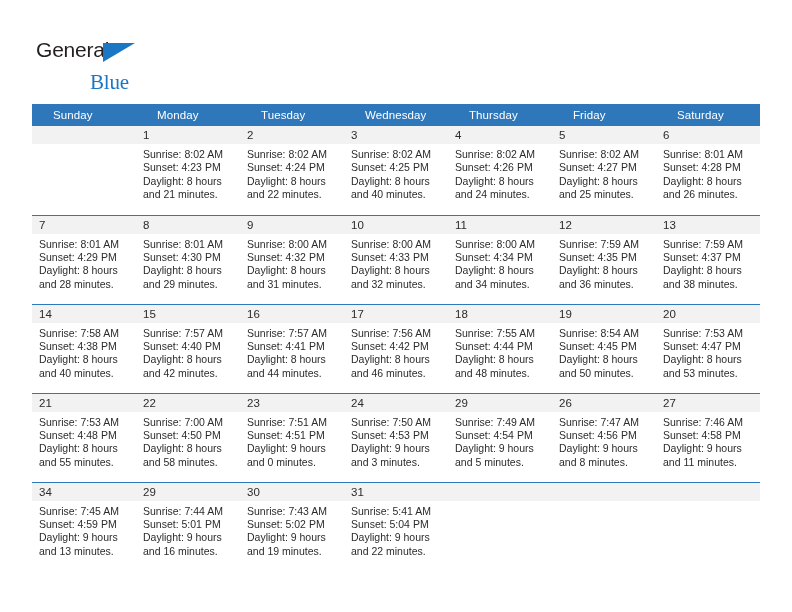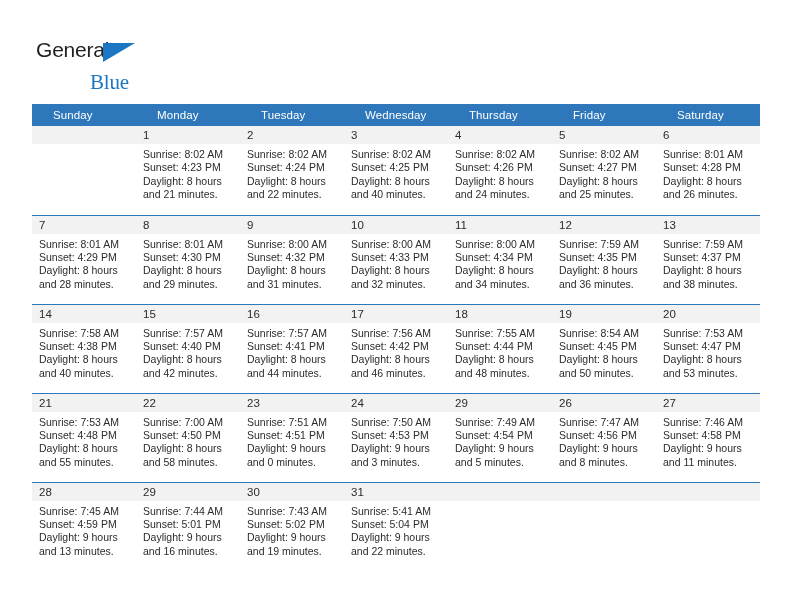--- a/index.html
+++ b/index.html
@@ -436,21 +436,21 @@
               <div>Sunrise: 7:46 AM</div>
               <div>Sunset: 4:58 PM</div>
               <div>Daylight: 9 hours</div>
               <div>and 11 minutes.</div>
             </div>
           </td>
         </tr>
 
         <tr>
           <td class="day">
-            <div class="daynum">28</div>
+            <div class="daynum">34</div>
             <div class="info">
               <div>Sunrise: 7:45 AM</div>
               <div>Sunset: 4:59 PM</div>
               <div>Daylight: 9 hours</div>
               <div>and 13 minutes.</div>
             </div>
           </td>
           <td class="day">
             <div class="daynum">29</div>
             <div class="info">

